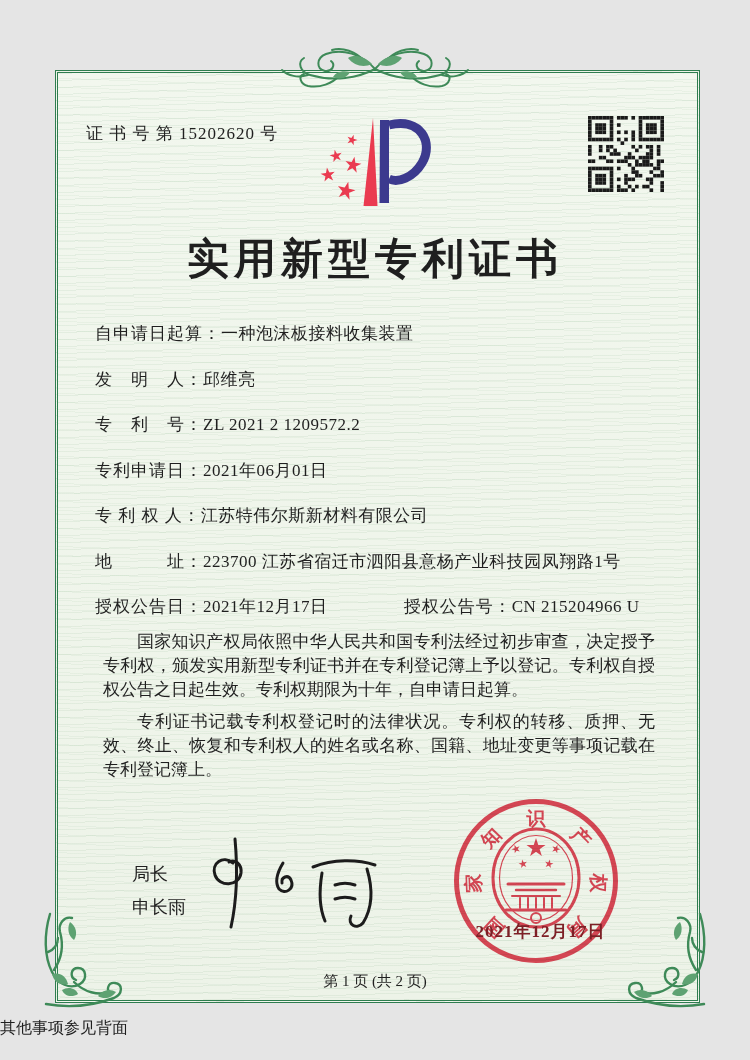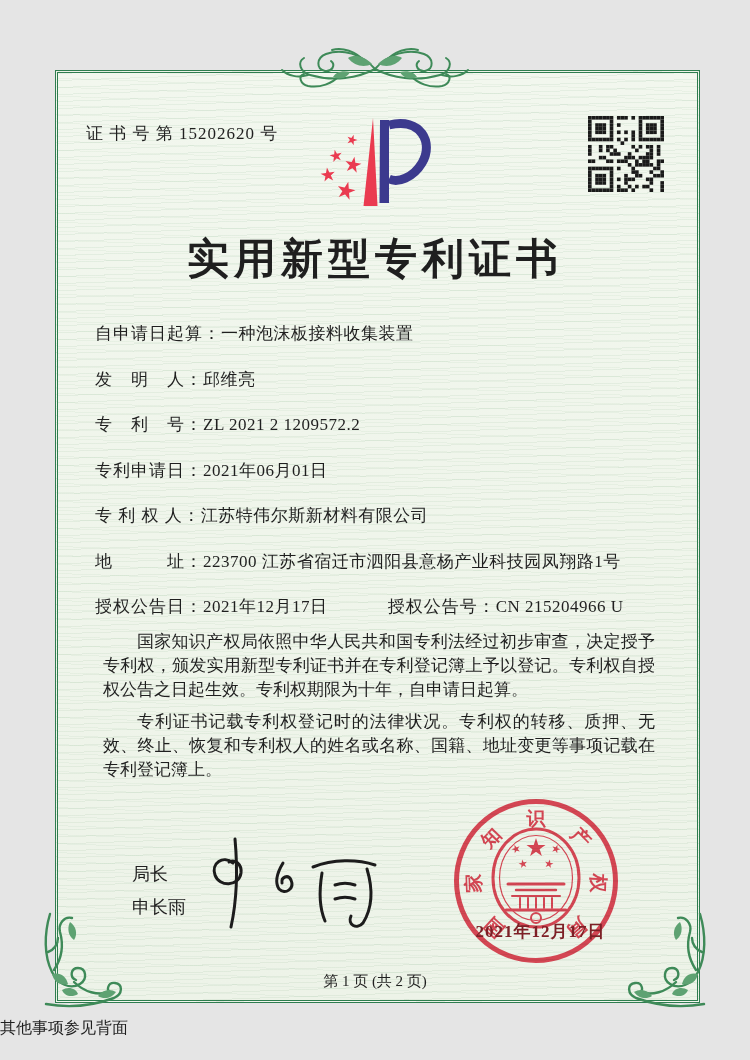--- a/index.html
+++ b/index.html
@@ -29,21 +29,21 @@
   .logo{position:absolute;left:303px;top:110px;width:150px;height:106px;z-index:4;}
   .qr{position:absolute;left:588px;top:116px;width:76px;height:76px;z-index:4;}
   .title{
     position:absolute;left:0;top:231px;width:750px;text-align:center;
     font-size:42px;font-weight:700;letter-spacing:5px;z-index:4;
   }
   .fields{position:absolute;left:95px;top:322px;width:575px;z-index:4;font-size:17px;}
   .field-row{height:45.5px;white-space:nowrap;}
   .flabel{letter-spacing:1px;}
   .fvalue{letter-spacing:0.5px;}
-  .grant-no-label{margin-left:56px;}
+  .grant-no-label{margin-left:72px;}
   .paragraphs{
     position:absolute;left:95px;top:622px;width:568px;z-index:4;
     font-size:17px;line-height:24px;text-align:justify;
   }
   .paragraphs p{margin:8px;text-indent:2em;}
   .officer{position:absolute;left:100px;top:858px;z-index:5;font-size:18px;line-height:33px;margin-left:32px;}
   .signature{position:absolute;left:195px;top:833px;width:210px;height:100px;z-index:5;}
   .seal{
     position:absolute;left:454px;top:799px;width:164px;height:164px;z-index:4;
     border:5px solid #e23b4e;border-radius:50%;box-sizing:border-box;

